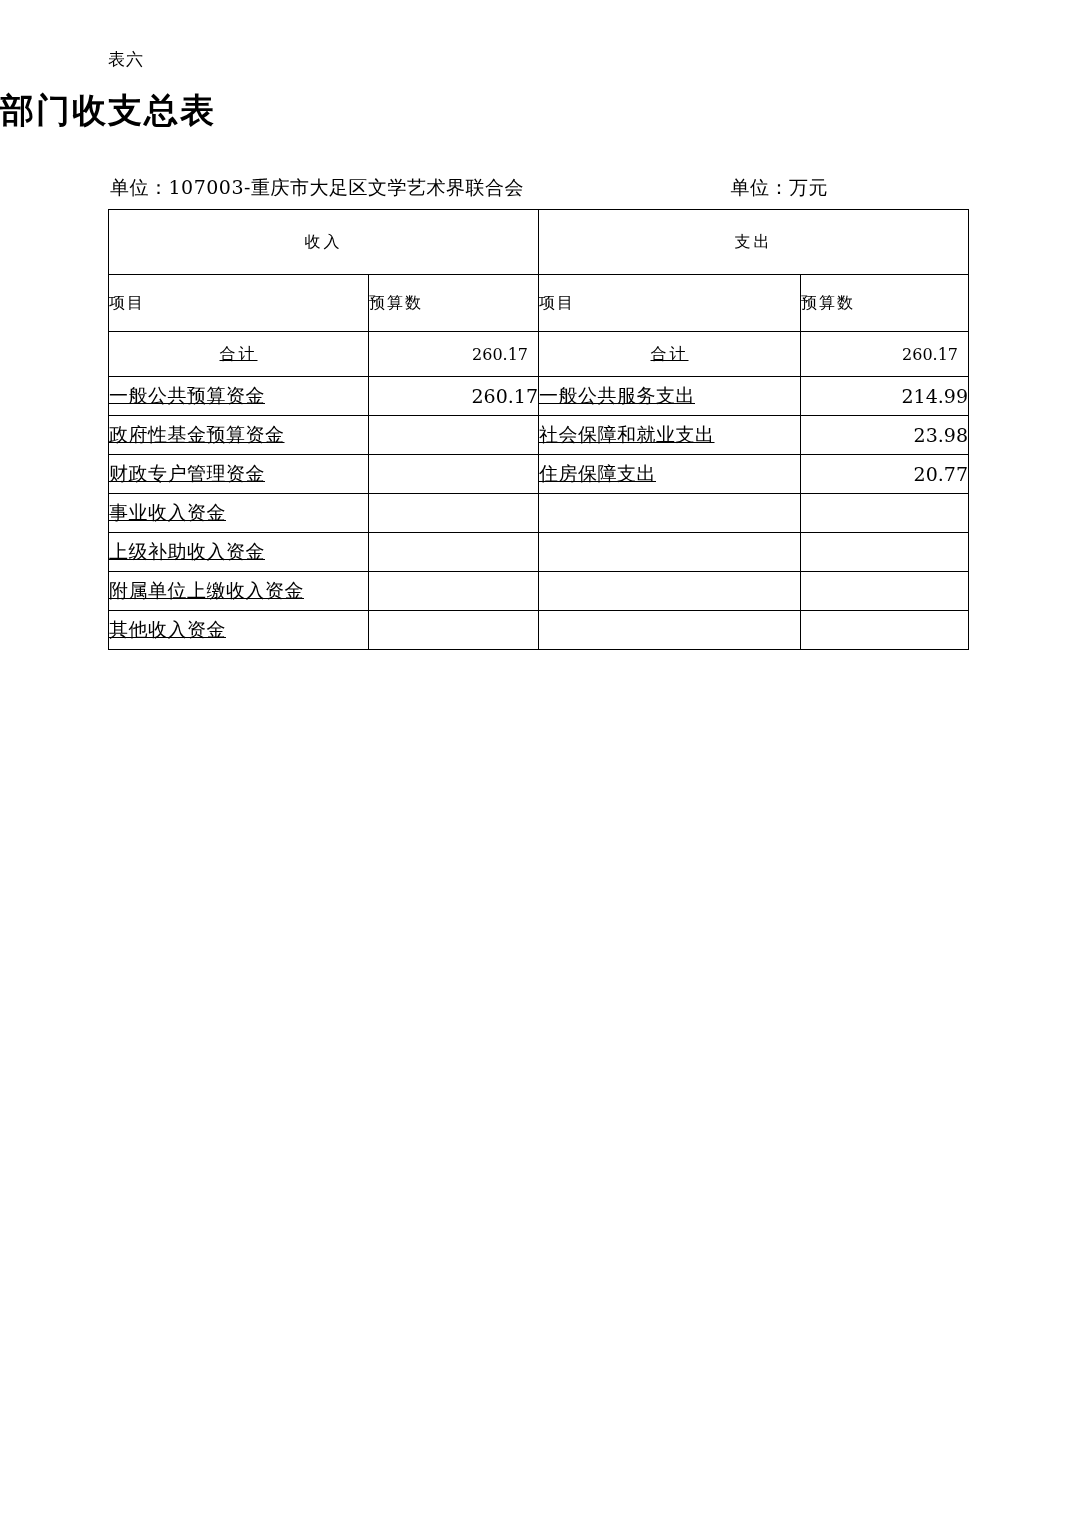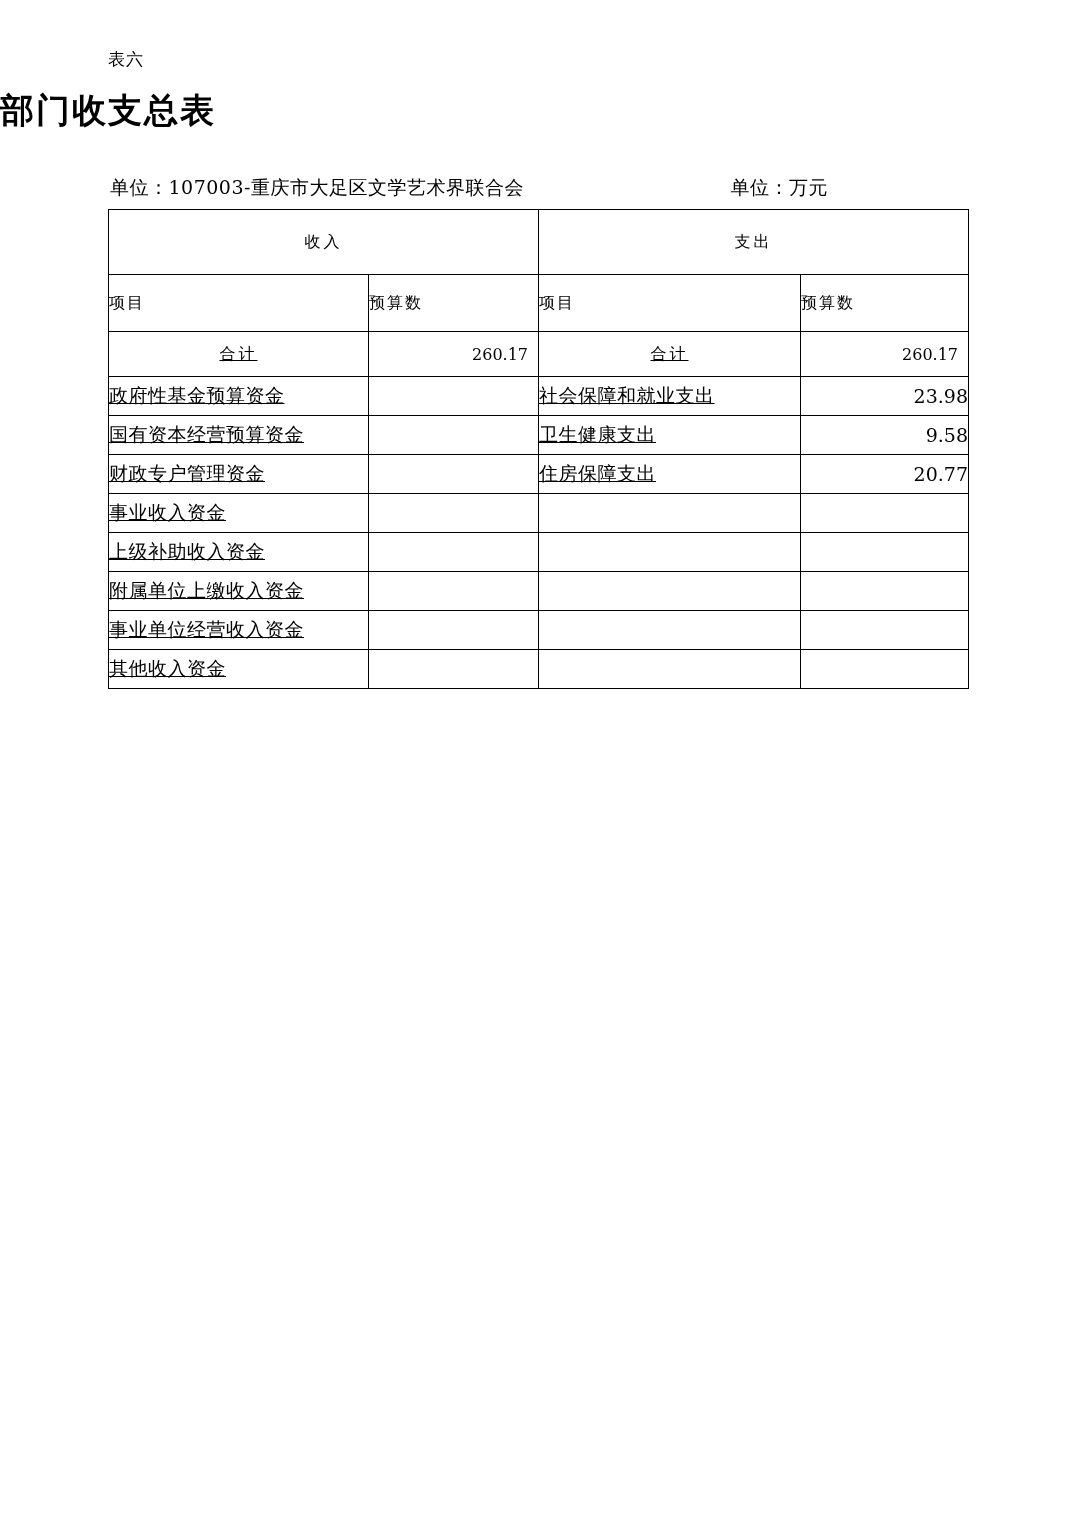--- a/index.html
+++ b/index.html
@@ -151,32 +151,32 @@
         <td>预算数</td>
       </tr>
       <tr class="total-row">
         <td class="label">合计</td>
         <td class="num">260.17</td>
         <td class="label">合计</td>
         <td class="num">260.17</td>
       </tr>
 
       <tr class="data-row">
+        <td class="label">一般公共预算资金</td>
+        <td class="num">260.17</td>
+        <td class="label">一般公共服务支出</td>
+        <td class="num">214.99</td>
+      </tr>
+      <tr class="data-row">
         <td class="label">政府性基金预算资金</td>
         <td class="num"></td>
         <td class="label">社会保障和就业支出</td>
         <td class="num">23.98</td>
       </tr>
       <tr class="data-row">
-        <td class="label">国有资本经营预算资金</td>
-        <td class="num"></td>
-        <td class="label">卫生健康支出</td>
-        <td class="num">9.58</td>
-      </tr>
-      <tr class="data-row">
         <td class="label">财政专户管理资金</td>
         <td class="num"></td>
         <td class="label">住房保障支出</td>
         <td class="num">20.77</td>
       </tr>
       <tr class="data-row">
         <td class="label">事业收入资金</td>
         <td class="num empty"></td>
         <td class="label"></td>
         <td class="num empty"></td>
@@ -187,26 +187,20 @@
         <td class="label"></td>
         <td class="num empty"></td>
       </tr>
       <tr class="data-row">
         <td class="label">附属单位上缴收入资金</td>
         <td class="num empty"></td>
         <td class="label"></td>
         <td class="num empty"></td>
       </tr>
       <tr class="data-row">
-        <td class="label">事业单位经营收入资金</td>
-        <td class="num empty"></td>
-        <td class="label"></td>
-        <td class="num empty"></td>
-      </tr>
-      <tr class="data-row">
         <td class="label">其他收入资金</td>
         <td class="num empty"></td>
         <td class="label"></td>
         <td class="num empty"></td>
       </tr>
     </tbody>
   </table>
 
 </div>
 

